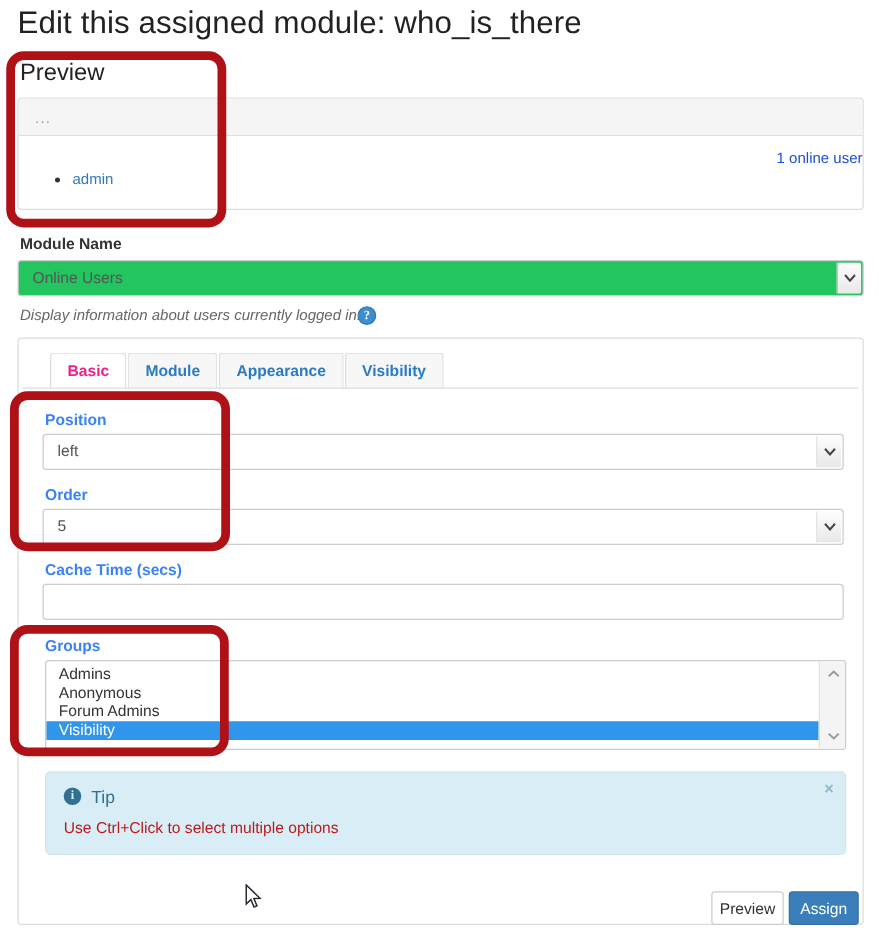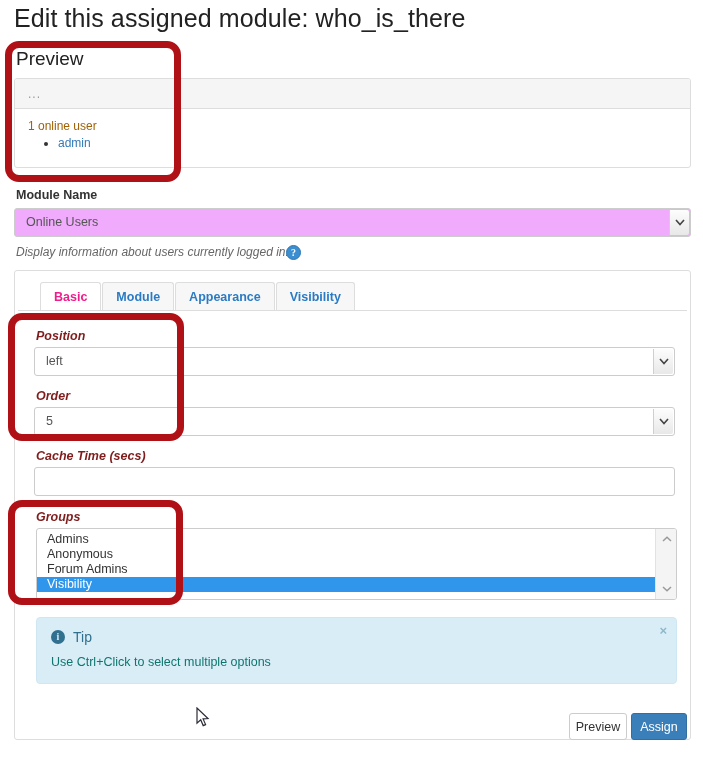--- a/index.html
+++ b/index.html
@@ -47,38 +47,38 @@
     position: relative;
   }
   .preview-head-text {
     position: absolute;
     left: 13px; top: 8px;
     font-size: 12px;
     color: #999999;
     letter-spacing: 1px;
   }
   .preview-body { padding: 10px 0 0 13px; }
-  .preview-count { font-size: 12px; color: #a16207; }
+  .preview-count { font-size: 12px; color: #1d4ed8; text-align: right; }
   .preview-list { margin: 2px 0 0 0; padding-left: 30px; }
   .preview-list li { font-size: 12px; color: #333; list-style: disc; line-height: 16px; }
   .preview-user-link { color: #337ab7; text-decoration: none; font-size: 12px; }
 
   
   .mn-label {
     position: absolute;
     left: 16px; top: 188px;
     font-size: 12.5px; font-weight: bold; color: #333333;
   }
   .mn-select {
     position: absolute;
     left: 14px; top: 208px;
     width: 677px; height: 29px;
     border: 1px solid #cccccc;
     border-radius: 3px;
-    background: #f0abfc;
+    background: #22c55e;
   }
   .mn-select .val {
     position: absolute; left: 11px; top: 6px;
     font-size: 12.5px; color: #555555;
   }
   .sel-arrow {
     position: absolute; right: 1px; top: 1px; bottom: 1px;
     width: 20px;
     background: linear-gradient(#fdfdfd, #e8e8e8);
     border-left: 1px solid #cfcfcf;
@@ -132,21 +132,21 @@
     color: #f01e8c;
   }
   .tabs-rule {
     position: absolute; left: 3px; top: 39px; right: 3px;
     height: 1px; background: #dddddd;
   }
 
   
   .fg-label {
     position: absolute;
-    font-size: 12.5px; font-weight: bold; color: #7f1d1d; font-style: italic;
+    font-size: 12.5px; font-weight: bold; color: #3b82f6;
   }
   .fld {
     position: absolute;
     border: 1px solid #cccccc;
     border-radius: 3px;
     background: #ffffff;
     height: 29px;
   }
   .fld .val {
     position: absolute; left: 11px; top: 6px;
@@ -196,21 +196,21 @@
     display: flex; align-items: center; gap: 8px;
   }
   .tip-info-icon {
     width: 14px; height: 14px; border-radius: 50%;
     background: #31708f; color: #d9edf7;
     font-size: 10px; font-weight: bold; line-height: 14px;
     text-align: center; font-family: "Liberation Serif", serif;
   }
   .tip-body {
     position: absolute; left: 14px; top: 37px;
-    font-size: 12.5px; color: #0f766e;
+    font-size: 12.5px; color: #b91c1c;
   }
   .tip-close {
     position: absolute; right: 9px; top: 5px;
     font-size: 13px; color: #8fb8cb; font-weight: bold;
   }
 
   
   .btn {
     position: absolute;
     height: 27px;

